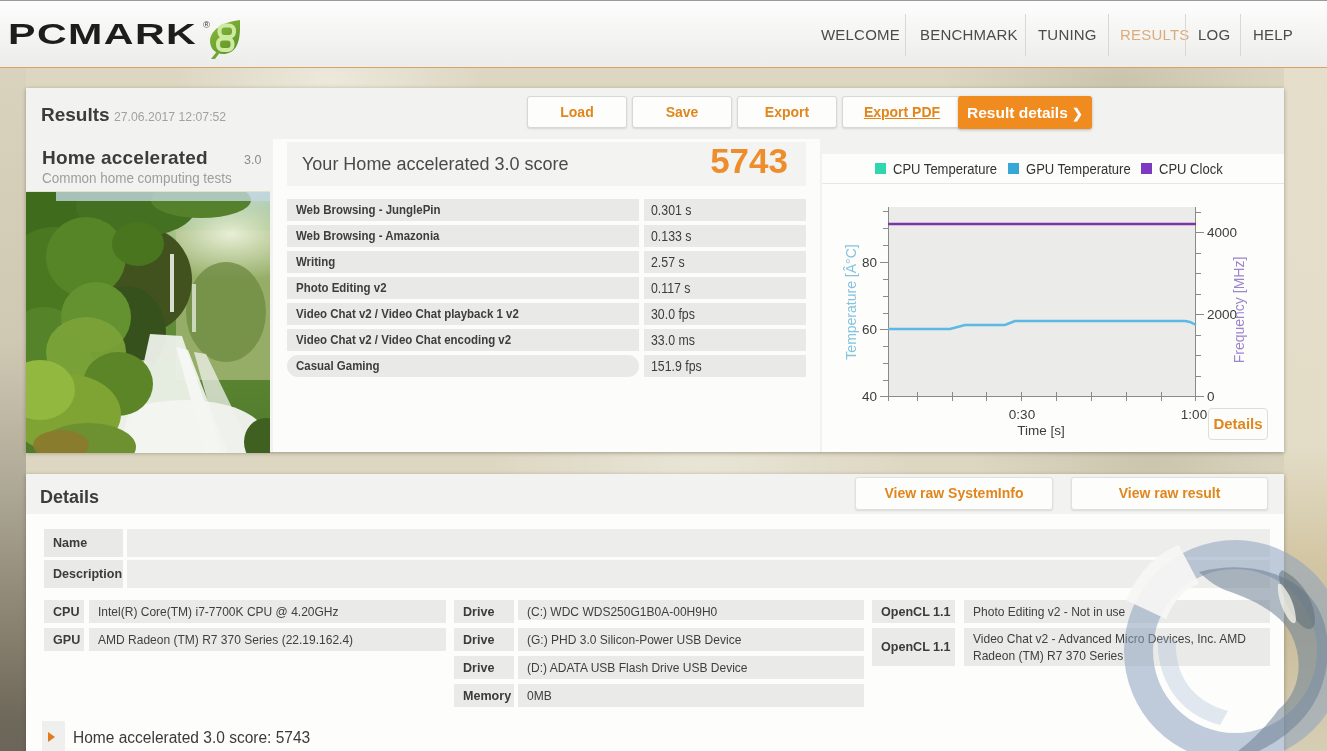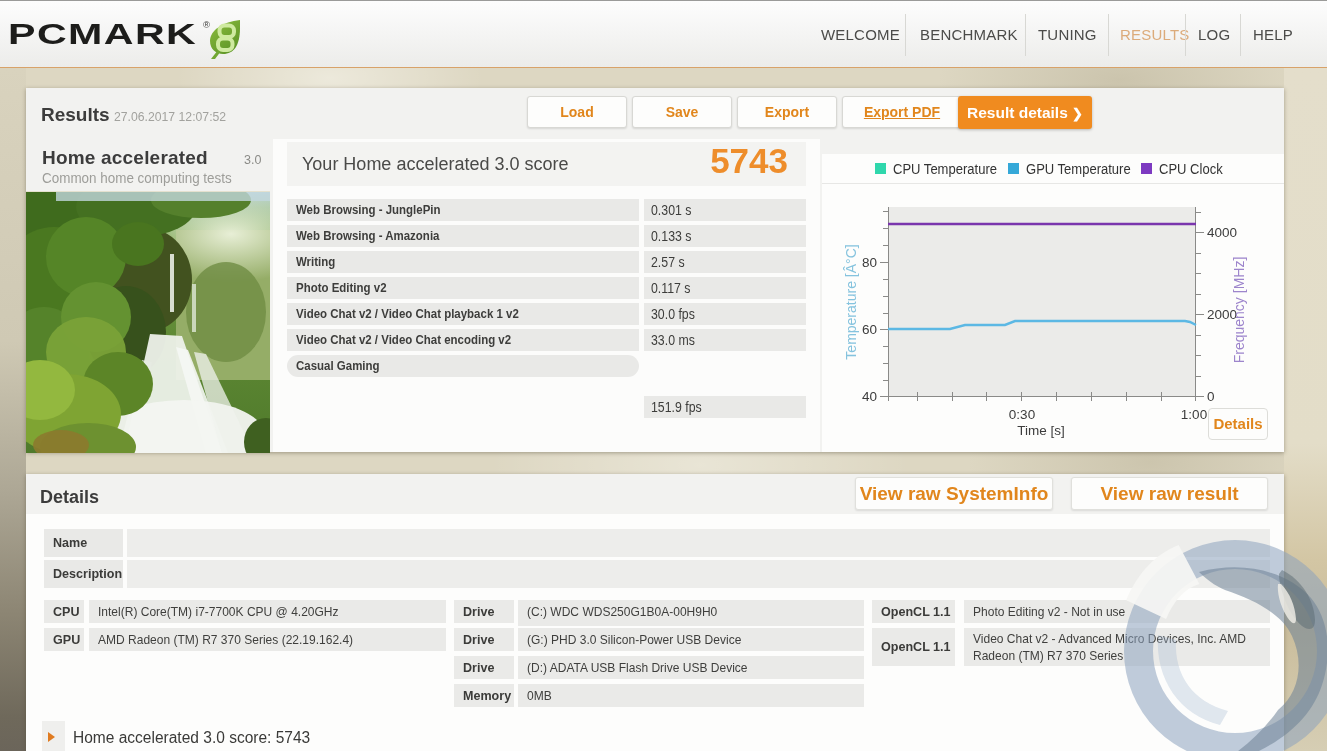--- a/index.html
+++ b/index.html
@@ -62,21 +62,21 @@
   #right-white{left:796px;top:66px;width:462px;height:298px;background:#fdfdfc;}
   #legend{left:0px;top:3px;width:462px;height:26px;font-size:14px;color:#333;}
   #legend span{transform:scaleX(.93);transform-origin:0 0;white-space:nowrap;}
   .lsq{position:absolute;top:6px;width:11px;height:11px;}
   #legend-divider{left:0px;top:29px;width:462px;height:1px;background:#e7e7e5;}
   #chart{left:0px;top:30px;width:462px;height:268px;}
   
   #det-title{left:14px;top:13px;font-size:18px;font-weight:bold;color:#3c3c3c;}
   .det-btn{position:absolute;top:3px;height:33px;background:#fdfdfc;border:1px solid #e0e0dc;
     border-radius:3px;box-sizing:border-box;text-align:center;line-height:31px;
-    font-size:19px;font-weight:bold;color:#e1861c;box-shadow:0 1px 2px rgba(0,0,0,.10);}
+    font-size:14px;font-weight:bold;color:#e1861c;box-shadow:0 1px 2px rgba(0,0,0,.10);}
   .cell{position:absolute;background:#eaeae8;}
   .cell b{position:absolute;left:9px;font-size:13.5px;color:#3b3b39;white-space:nowrap;transform:scaleX(.93);transform-origin:0 50%;}
   .cell span{position:absolute;left:9px;font-size:13.5px;color:#3f3f3d;white-space:nowrap;transform:scaleX(.89);transform-origin:0 0;}
   
   #wm{left:1050px;top:520px;width:277px;height:231px;}
 </style>
 </head>
 <body>
 <div id="page">
   <div class="abs" id="bgtex"></div>
@@ -207,21 +207,21 @@
       </div>
     <div class="rrow rlabel" style="top:241px;">
         <span>Video Chat v2 / Video Chat encoding v2</span>
       </div>
     <div class="rrow rvalue" style="top:241px;">
         <span>33.0 ms</span>
       </div>
     <div class="rrow rlabel" style="top:267px;border-radius:11px;">
         <span>Casual Gaming</span>
       </div>
-    <div class="rrow rvalue" style="top:267px;margin-top:41px;">
+    <div class="rrow rvalue" style="top:267px;">
         <span>151.9 fps</span>
       </div>
 
     <div class="abs" id="right-white">
       <div class="abs" id="legend">
         <div class="lsq" style="left:53px;background:#2fd7ac;"></div>
           <span class="abs" style="left:71px;top:4px;">CPU Temperature</span>
         <div class="lsq" style="left:186px;background:#35a8d8;"></div>
           <span class="abs" style="left:204px;top:4px;">GPU Temperature</span>
         <div class="lsq" style="left:319px;background:#7d3ac1;"></div>
@@ -311,21 +311,21 @@
     <div class="cell" style="left:18px;top:154px;width:40px;height:23px;">
         <b style="top:4px;">GPU</b>
       </div>
     <div class="cell" style="left:63px;top:154px;width:357px;height:23px;">
         <span style="top:4px;">AMD Radeon (TM) R7 370 Series (22.19.162.4)</span>
       </div>
 
     <div class="cell" style="left:428px;top:126px;width:60px;height:23px;">
         <b style="top:4px;">Drive</b>
       </div>
-    <div class="cell" style="left:492px;top:126px;width:346px;height:26px;">
+    <div class="cell" style="left:492px;top:126px;width:346px;height:20px;">
         <span style="top:4px;">(C:) WDC WDS250G1B0A-00H9H0</span>
       </div>
     <div class="cell" style="left:428px;top:154px;width:60px;height:23px;">
         <b style="top:4px;">Drive</b>
       </div>
     <div class="cell" style="left:492px;top:154px;width:346px;height:23px;">
         <span style="top:4px;">(G:) PHD 3.0 Silicon-Power USB Device</span>
       </div>
     <div class="cell" style="left:428px;top:182px;width:60px;height:23px;">
         <b style="top:4px;">Drive</b>

